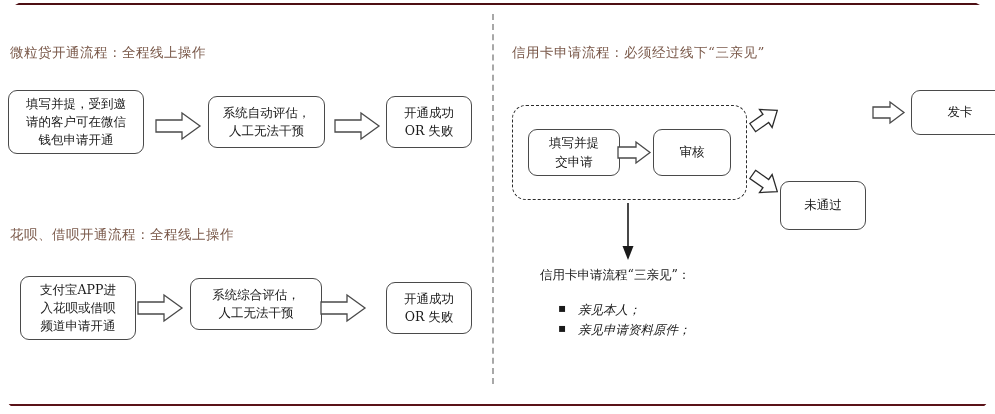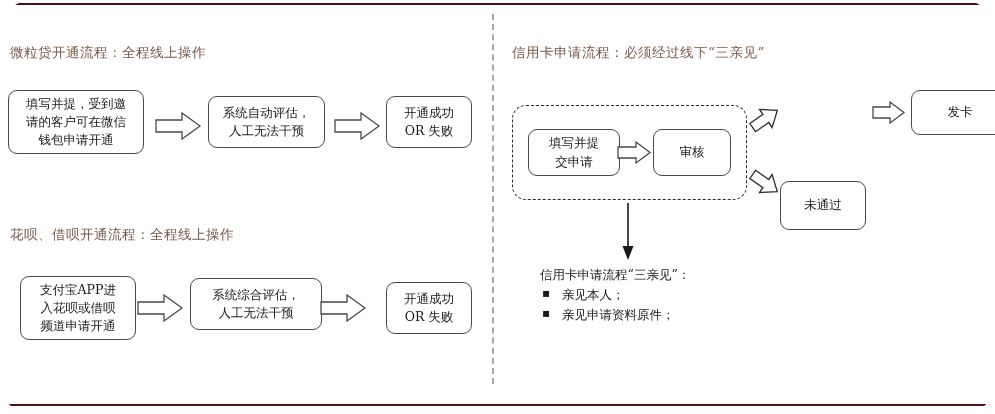--- a/index.html
+++ b/index.html
@@ -87,22 +87,23 @@
     position: absolute;
     color: #1a1a1a;
     font-size: 12.5px;
     line-height: 1.55;
     font-family: "DejaVu Serif", "Liberation Serif", serif;
     white-space: nowrap;
   }
   .notes-head { margin-bottom: 1px; }
   .notes ul {
     list-style: none;
-    margin: 0;
+    margin: 16px;
     padding: 0;
+    font-style: italic;
   }
   .notes li {
     position: relative;
     padding-left: 22px;
     margin: 0;
   }
   .notes li::before {
     content: "\25AA";
     position: absolute;
     left: 2px;

